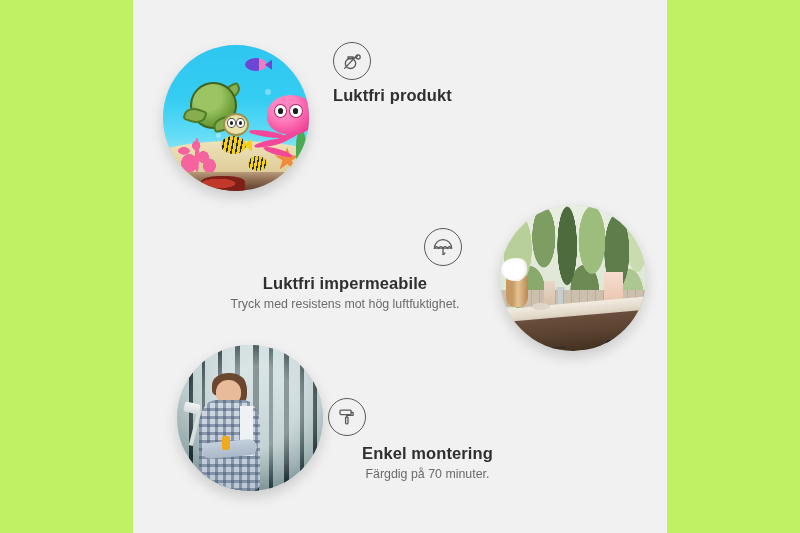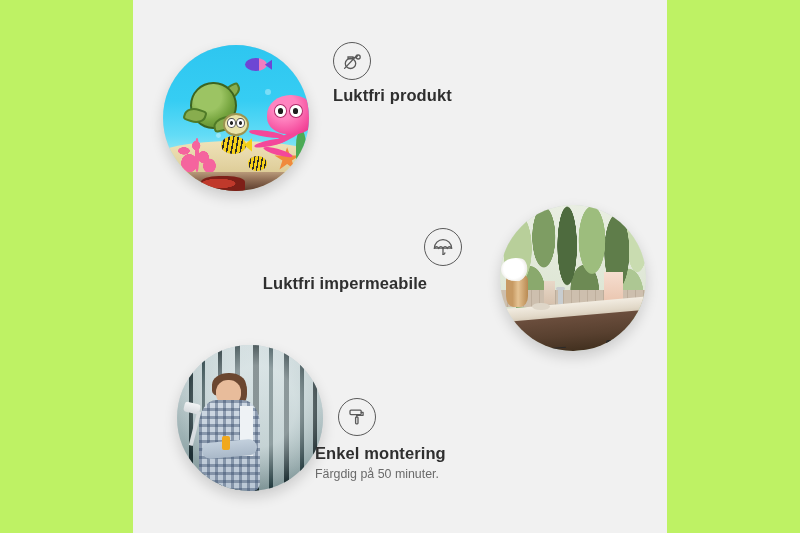--- a/index.html
+++ b/index.html
@@ -281,21 +281,21 @@
   
   .feature-1 { left: 333px; top: 42px; width: 290px; text-align: left; }
   .feature-1 .icon-circle { margin-bottom: 2px; }
 
   
   .feature-2 { left: 215px; top: 228px; width: 260px; text-align: center; }
   .feature-2 .icon-wrap { display:flex; justify-content:center; padding-left: 196px; }
   .feature-2 .feat-title { margin-top: 8px; }
 
   
-  .feature-3 { left: 315px; top: 398px; width: 245px; text-align: left; }
+  .feature-3 { left: 305px; top: 398px; width: 245px; text-align: center; }
   .feature-3 .icon-wrap { display:flex; justify-content:center; padding-right: 162px; }
   .feature-3 .feat-title { margin-top: 8px; }
 </style>
 </head>
 <body>
 
 <div class="page">
   <div class="panel"></div>
 
   <div class="photo photo-sea">
@@ -382,29 +382,30 @@
       <div class="icon-circle">
         <svg width="24" height="24" viewBox="0 0 24 24" fill="none" stroke="#5a5a5a" stroke-width="1.3" stroke-linecap="round">
           <path d="M3.4 13.2a8.6 8.6 0 0 1 17.2 0z"></path>
           <path d="M3.4 13.2c1.2-2.1 3-2.1 4.3 0 1.2-2.1 3-2.1 4.3 0 1.2-2.1 3-2.1 4.3 0 1.2-2.1 3-2.1 4.3 0"></path>
           <line x1="12" y1="13.2" x2="12" y2="19.3"></line>
           <path d="M12 19.3a1.7 1.7 0 0 0 1.9-1.5"></path>
         </svg>
       </div>
     </div>
     <div class="feat-title">Luktfri impermeabile</div>
+    <div class="feat-desc">Tryck med resistens mot hög luftfuktighet.</div>
   </div>
 
   <div class="feature feature-3">
     <div class="icon-wrap">
       <div class="icon-circle">
         <svg width="24" height="24" viewBox="0 0 24 24" fill="none" stroke="#5a5a5a" stroke-width="1.3" stroke-linecap="round" stroke-linejoin="round">
           <rect x="5" y="5.2" width="11.2" height="4.4" rx="1"></rect>
           <path d="M16.2 7.4h1.9v2.9h-6.3"></path>
           <line x1="11.8" y1="10.3" x2="11.8" y2="12.1"></line>
           <rect x="10.6" y="12.1" width="2.4" height="6.7" rx="0.7"></rect>
         </svg>
       </div>
     </div>
     <div class="feat-title">Enkel montering</div>
-    <div class="feat-desc">Färgdig på 50 minuter.</div>
+    <div class="feat-desc">Färgdig på 70 minuter.</div>
   </div>
 </div>
 
 </body></html>

